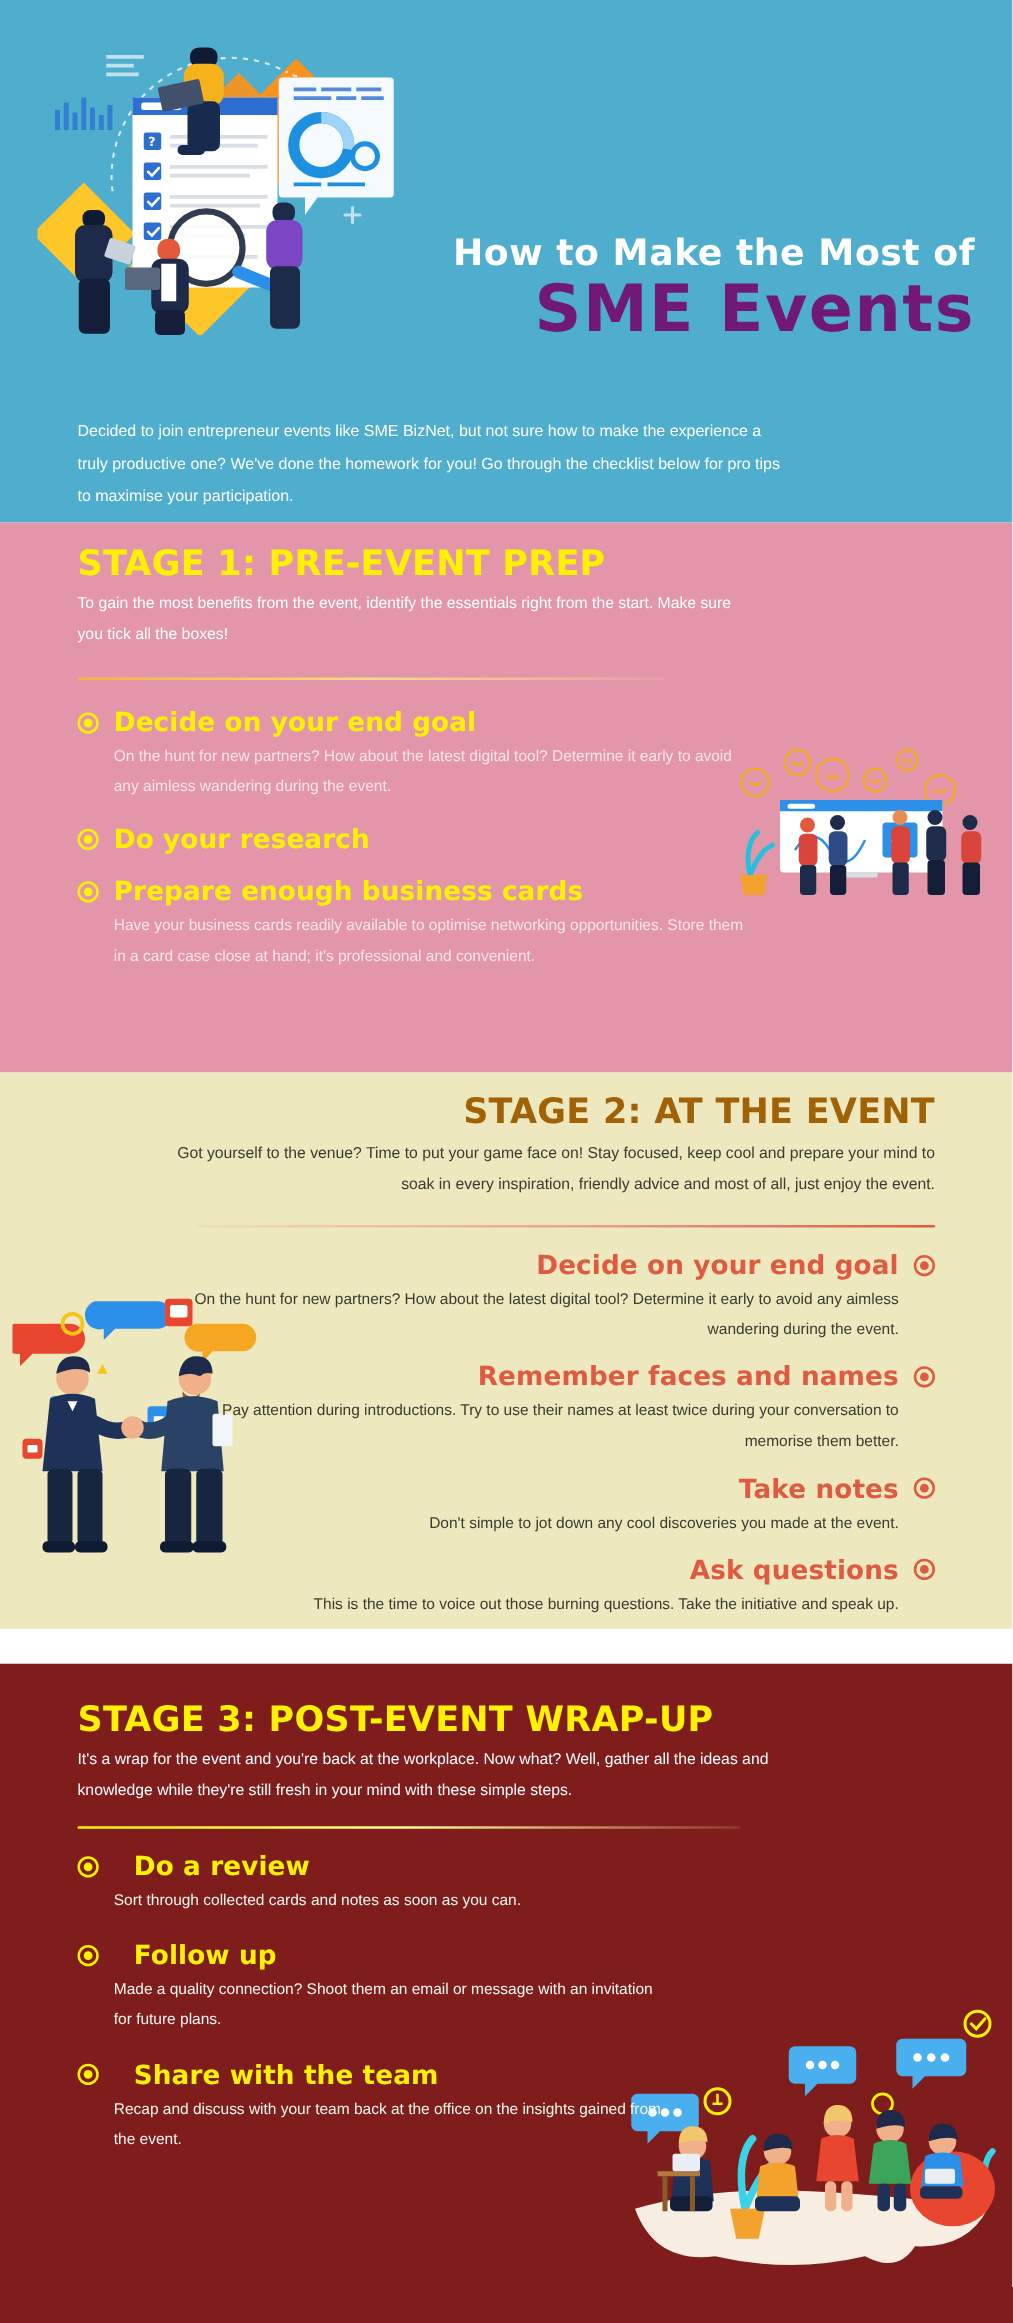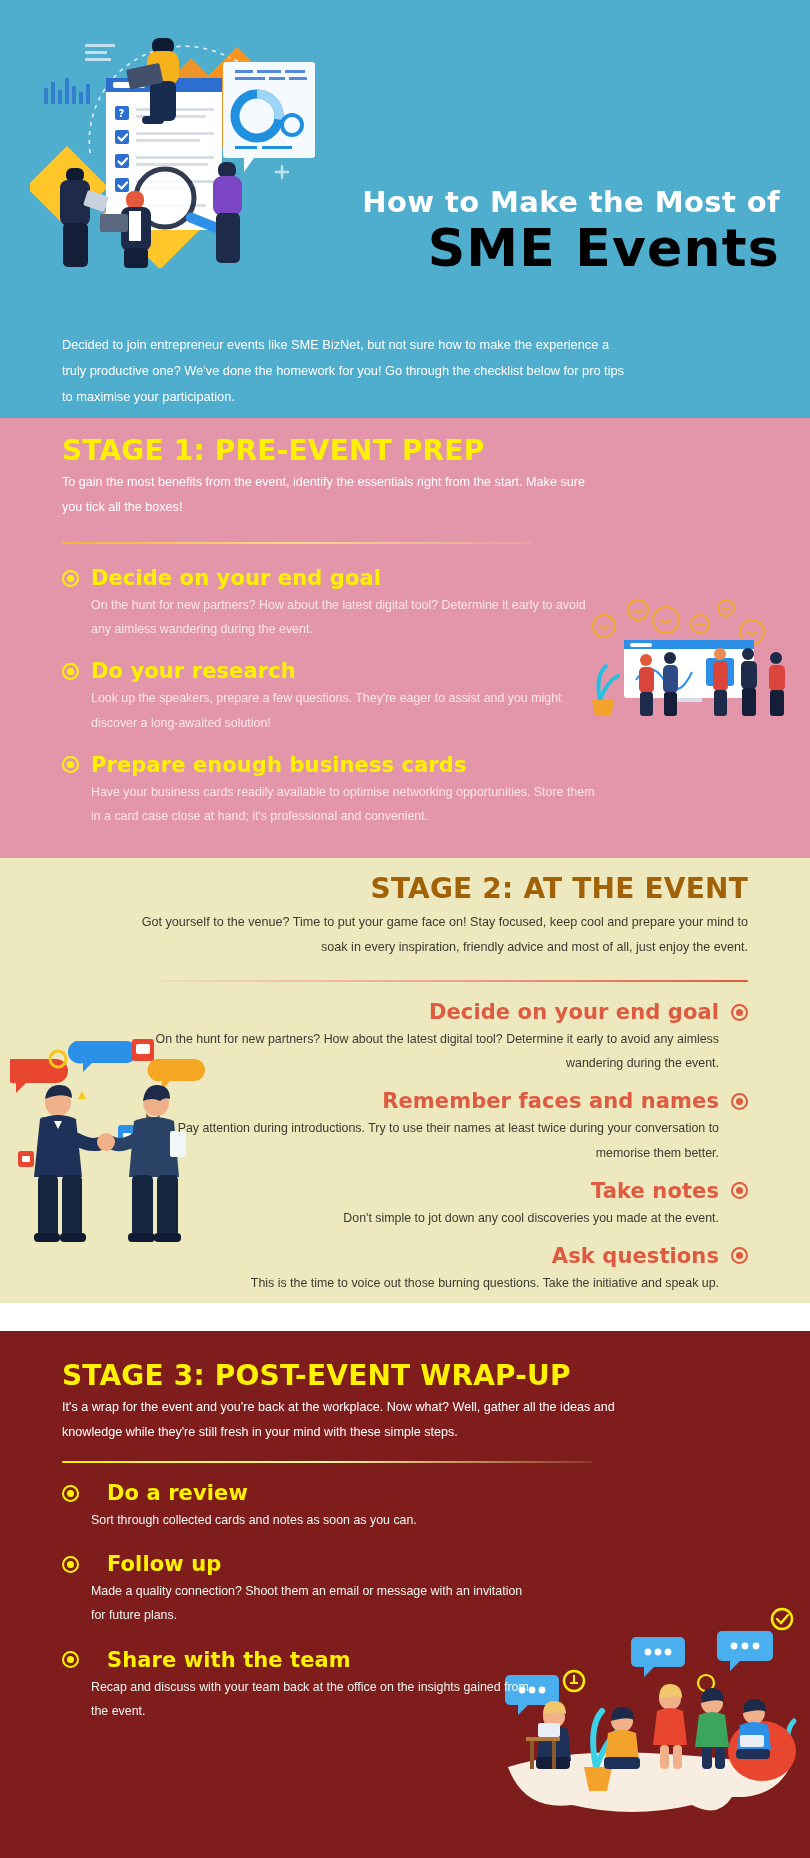--- a/index.html
+++ b/index.html
@@ -19,21 +19,21 @@
   
   .hero-art{ position:absolute; left:30px; top:18px; width:290px; height:250px; }
   .hero-title{
     position:absolute; left:330px; top:185px; width:450px;
     text-align:right; color:#ffffff;
     font-size:29px; font-weight:bold; letter-spacing:.4px;
     font-family:"DejaVu Sans", sans-serif;
   }
   .hero-sub{
     position:absolute; left:300px; top:222px; width:480px;
-    text-align:right; color:#000000;
+    text-align:right; color:#701a75;
     font-size:52px; font-weight:bold; letter-spacing:1.2px; line-height:1;
     font-family:"DejaVu Sans", sans-serif;
   }
   .hero-intro{
     position:absolute; left:62px; top:332px; width:570px;
     color:#ffffff; font-size:12.8px; line-height:2.05;
   }
 
   
   .stage-head{
@@ -282,21 +282,20 @@
         <span class="bullet"></span>
         <span class="item-title">Decide on your end goal</span>
       </div>
       <div class="item-body">On the hunt for new partners? How about the latest digital tool? Determine it early to avoid any aimless wandering during the event.</div>
     </div>
     <div class="item">
       <div class="item-head">
         <span class="bullet"></span>
         <span class="item-title">Do your research</span>
       </div>
-      <div class="item-body">Look up the speakers, prepare a few questions. They're eager to assist and you might discover a long-awaited solution!</div>
     </div>
     <div class="item">
       <div class="item-head">
         <span class="bullet"></span>
         <span class="item-title">Prepare enough business cards</span>
       </div>
       <div class="item-body">Have your business cards readily available to optimise networking opportunities. Store them in a card case close at hand; it's professional and convenient.</div>
     </div>
   </div>
 </div>

